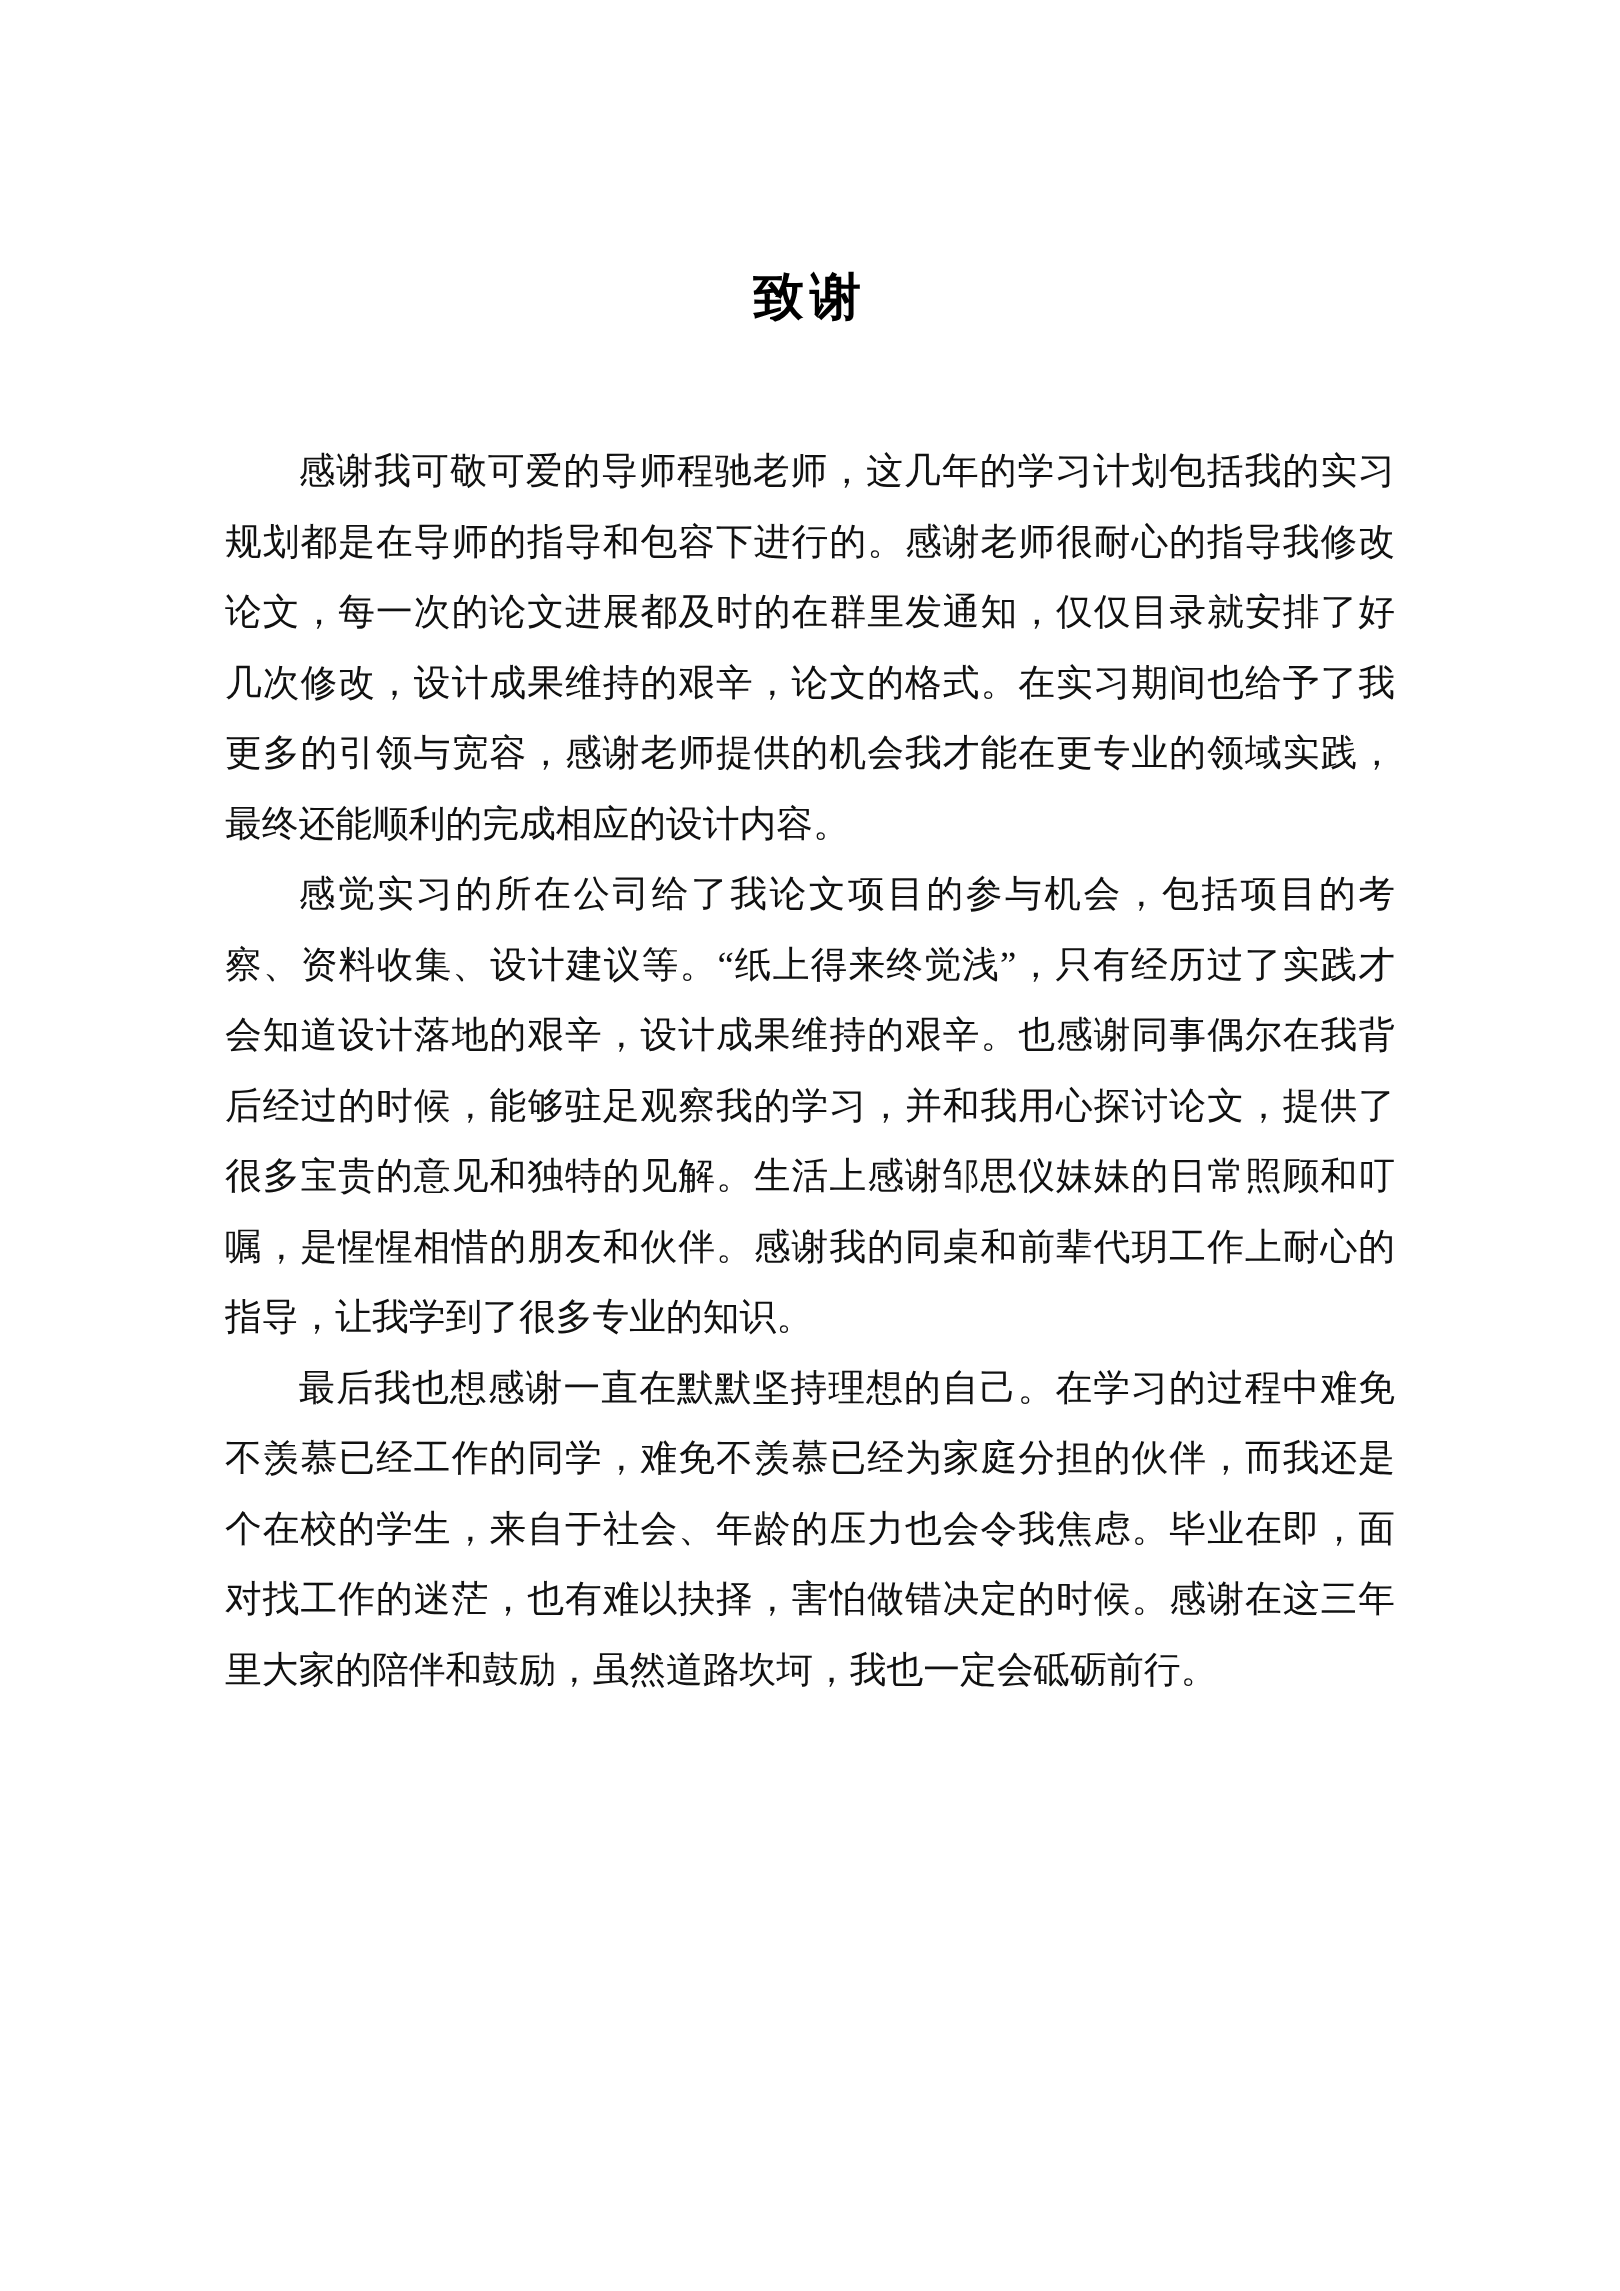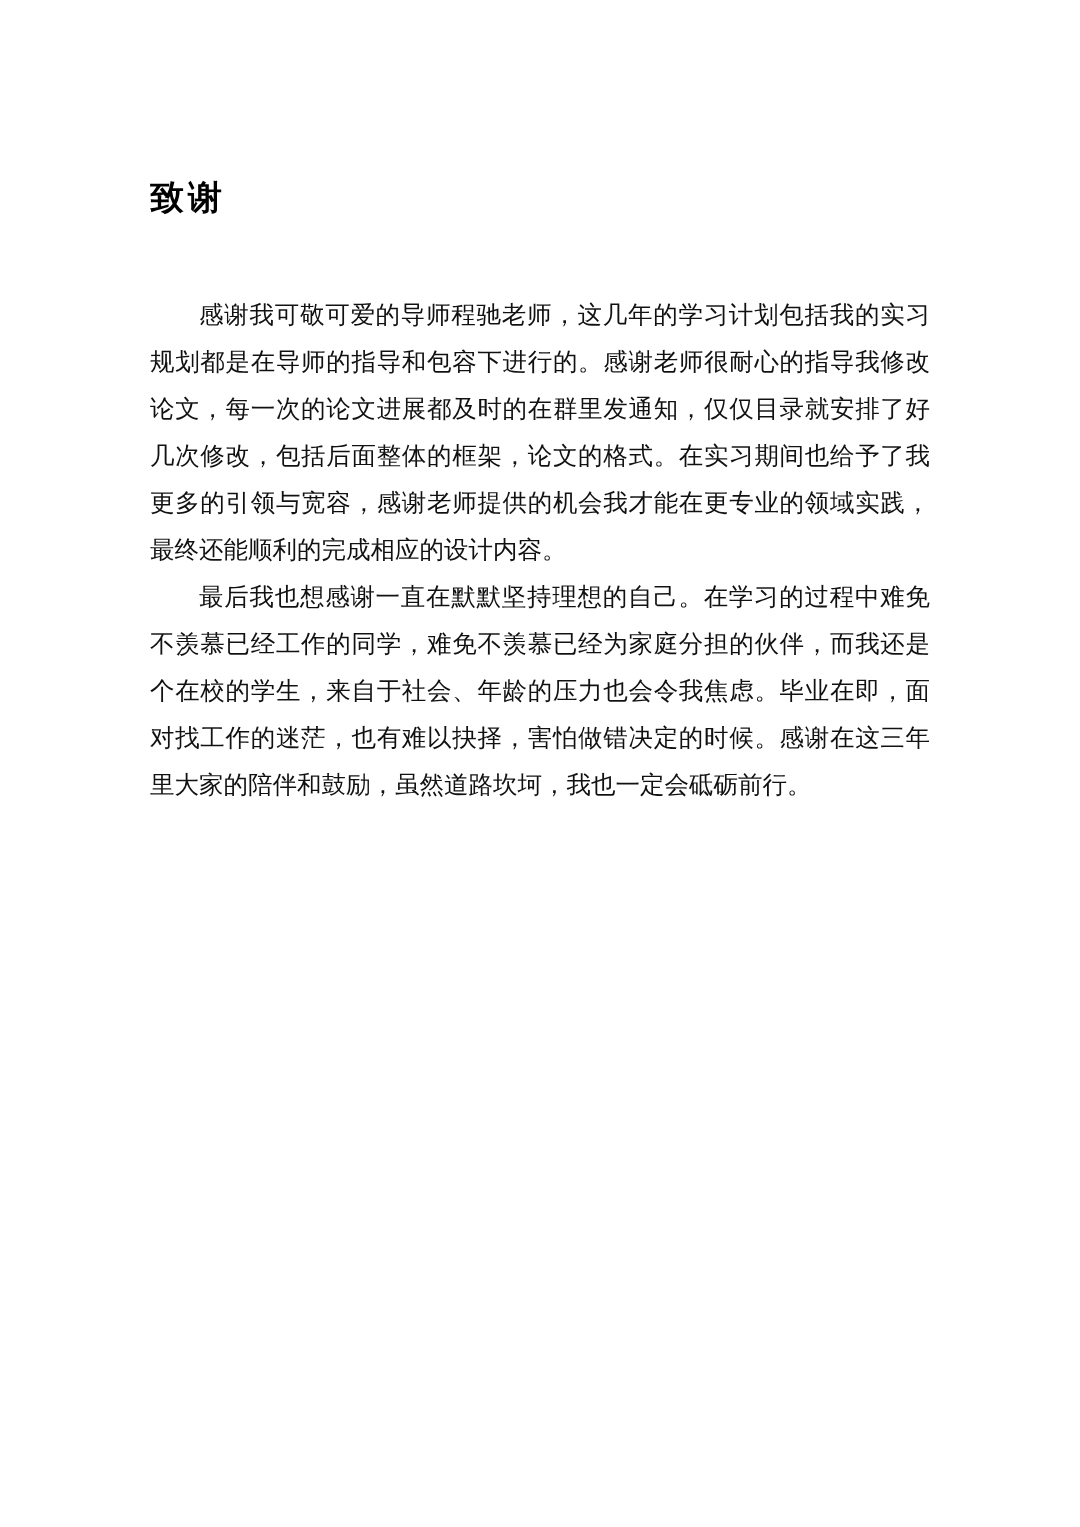--- a/index.html
+++ b/index.html
@@ -16,20 +16,21 @@
   }
   .page {
     position: relative;
     width: 1080px;
     height: 1527px;
     background: #ffffff;
     box-sizing: border-box;
     padding: 175px 150px 60px 150px;
   }
   .doc-title {
+    text-align: center;
     font-size: 34px;
     font-weight: bold;
     letter-spacing: 4px;
     margin: 0 0 70px 0;
     font-family: Liberation Mono, monospace;
     color: #000000;
   }
   .body-text {
     font-size: 24.5px;
     line-height: 47px;
@@ -42,16 +43,17 @@
     text-indent: 2em;
     padding: 0;
   }
 </style>
 </head>
 <body>
 
 <div class="page">
   <h1 class="doc-title">致谢</h1>
   <div class="body-text">
-    <p>感谢我可敬可爱的导师程驰老师，这几年的学习计划包括我的实习规划都是在导师的指导和包容下进行的。感谢老师很耐心的指导我修改论文，每一次的论文进展都及时的在群里发通知，仅仅目录就安排了好几次修改，包括后面整体的框架，论文的格式。在实习期间也给予了我更多的引领与宽容，感谢老师提供的机会我才能在更专业的领域实践，最终还能顺利的完成相应的设计内容。</p>
+    <p>感谢我可敬可爱的导师程驰老师，这几年的学习计划包括我的实习规划都是在导师的指导和包容下进行的。感谢老师很耐心的指导我修改论文，每一次的论文进展都及时的在群里发通知，仅仅目录就安排了好几次修改，设计成果维持的艰辛，论文的格式。在实习期间也给予了我更多的引领与宽容，感谢老师提供的机会我才能在更专业的领域实践，最终还能顺利的完成相应的设计内容。</p>
+    <p>感觉实习的所在公司给了我论文项目的参与机会，包括项目的考察、资料收集、设计建议等。“纸上得来终觉浅”，只有经历过了实践才会知道设计落地的艰辛，设计成果维持的艰辛。也感谢同事偶尔在我背后经过的时候，能够驻足观察我的学习，并和我用心探讨论文，提供了很多宝贵的意见和独特的见解。生活上感谢邹思仪妹妹的日常照顾和叮嘱，是惺惺相惜的朋友和伙伴。感谢我的同桌和前辈代玥工作上耐心的指导，让我学到了很多专业的知识。</p>
     <p>最后我也想感谢一直在默默坚持理想的自己。在学习的过程中难免不羡慕已经工作的同学，难免不羡慕已经为家庭分担的伙伴，而我还是个在校的学生，来自于社会、年龄的压力也会令我焦虑。毕业在即，面对找工作的迷茫，也有难以抉择，害怕做错决定的时候。感谢在这三年里大家的陪伴和鼓励，虽然道路坎坷，我也一定会砥砺前行。</p>
   </div>
 </div>
 
 </body></html>

